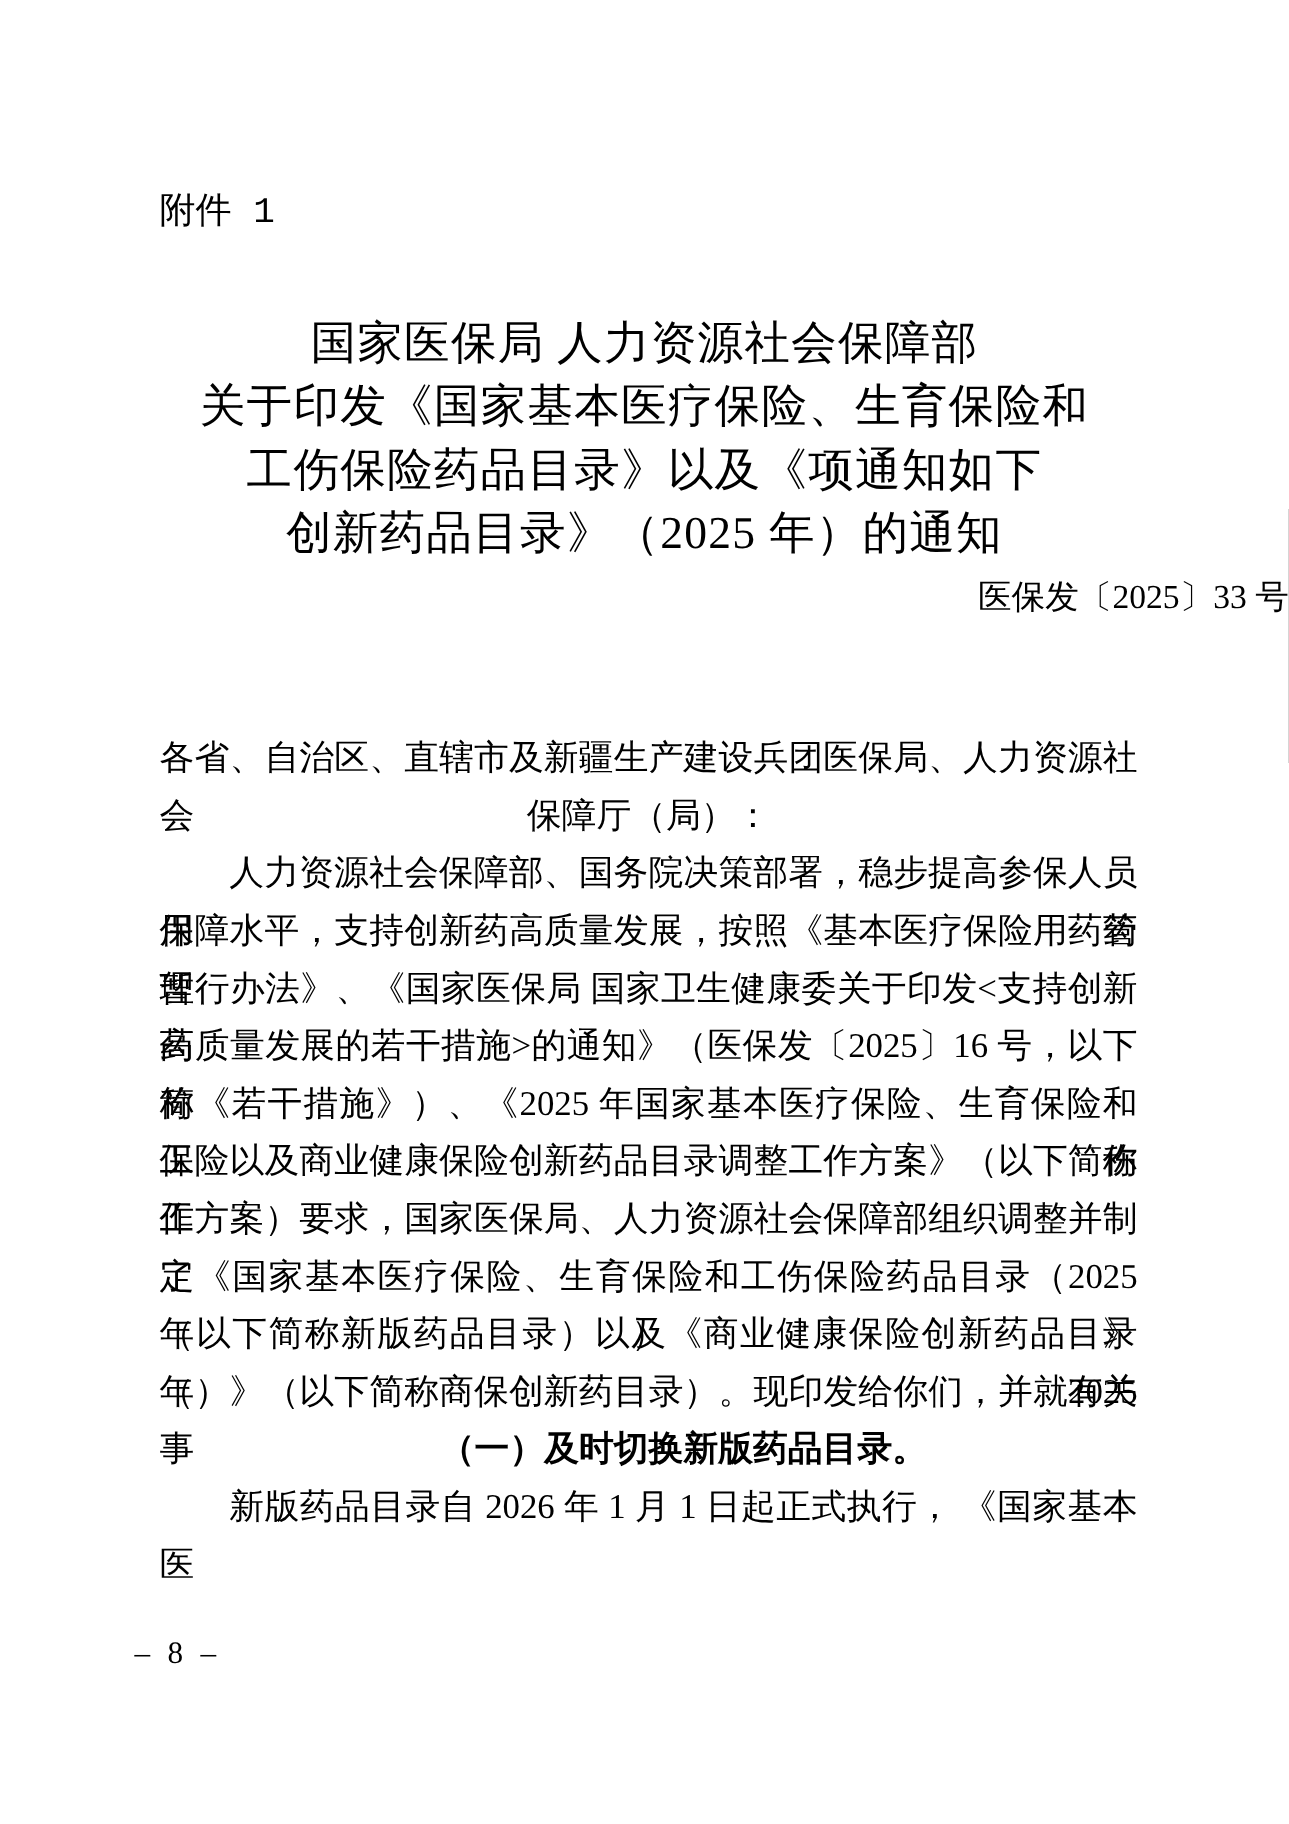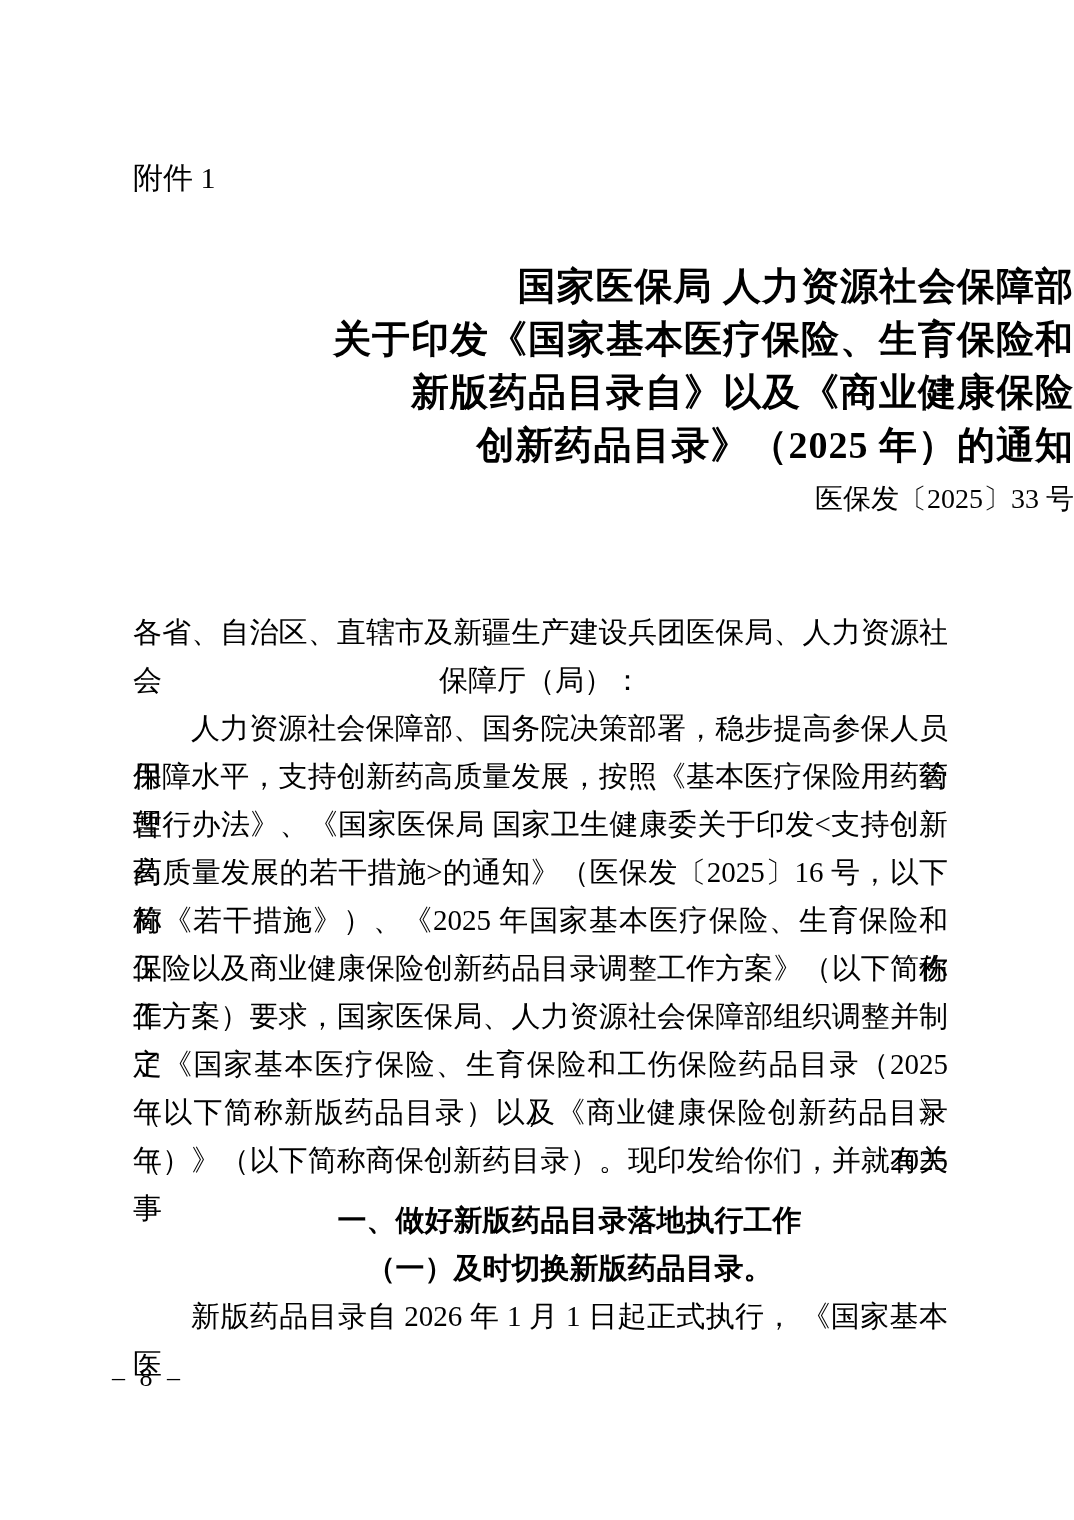--- a/index.html
+++ b/index.html
@@ -12,30 +12,30 @@
     color: #000000;
     font-family: "Liberation Serif", serif;
     overflow: hidden;
   }
   .attachment-label {
     position: absolute;
     top: 160px;
     left: 133px;
     font-size: 30px;
     line-height: 36px;
-    font-family: Liberation Serif, serif;
+    font-family: Liberation Mono, monospace;
   }
   .doc-title {
     position: absolute;
     top: 260px;
     left: 0;
     width: 100%;
-    text-align: right;
+    text-align: center;
     font-size: 38px;
-    font-weight: bold;
+    font-weight: normal;
     line-height: 53px;
     letter-spacing: 1px;
   }
   .doc-number {
     position: absolute;
     top: 482px;
     left: 0;
     width: 100%;
     text-align: right;
     font-size: 28px;
@@ -79,39 +79,38 @@
 </head>
 <body>
 
 <div class="page">
 
   <div class="attachment-label">附件 1</div>
 
   <div class="doc-title">
     <div>国家医保局 人力资源社会保障部</div>
     <div>关于印发《国家基本医疗保险、生育保险和</div>
-    <div>新版药品目录自》以及《商业健康保险</div>
+    <div>工伤保险药品目录》以及《项通知如下</div>
     <div>创新药品目录》（2025 年）的通知</div>
   </div>
 
   <div class="doc-number">医保发〔2025〕33 号</div>
 
   <div class="doc-body">
     <div class="line justify">各省、自治区、直辖市及新疆生产建设兵团医保局、人力资源社会</div>
     <div class="line">保障厅（局）：</div>
     <div class="line justify indent">人力资源社会保障部、国务院决策部署，稳步提高参保人员用药</div>
     <div class="line justify">保障水平，支持创新药高质量发展，按照《基本医疗保险用药管理</div>
     <div class="line justify">暂行办法》、《国家医保局 国家卫生健康委关于印发&lt;支持创新药</div>
     <div class="line justify">高质量发展的若干措施&gt;的通知》（医保发〔2025〕16 号，以下简</div>
     <div class="line justify">称《若干措施》）、《2025 年国家基本医疗保险、生育保险和工伤</div>
     <div class="line justify">保险以及商业健康保险创新药品目录调整工作方案》（以下简称工</div>
     <div class="line justify">作方案）要求，国家医保局、人力资源社会保障部组织调整并制定</div>
     <div class="line justify">了《国家基本医疗保险、生育保险和工伤保险药品目录（2025 年）》</div>
     <div class="line justify">（以下简称新版药品目录）以及《商业健康保险创新药品目录（2025</div>
     <div class="line justify">年）》（以下简称商保创新药目录）。现印发给你们，并就有关事</div>
-    <div class="line h1 indent">一、做好新版药品目录落地执行工作</div>
     <div class="line h2 indent">（一）及时切换新版药品目录。</div>
     <div class="line justify indent">新版药品目录自 2026 年 1 月 1 日起正式执行， 《国家基本医</div>
   </div>
 
   <div class="page-number">– 8 –</div>
 
 </div>
 
 </body></html>

